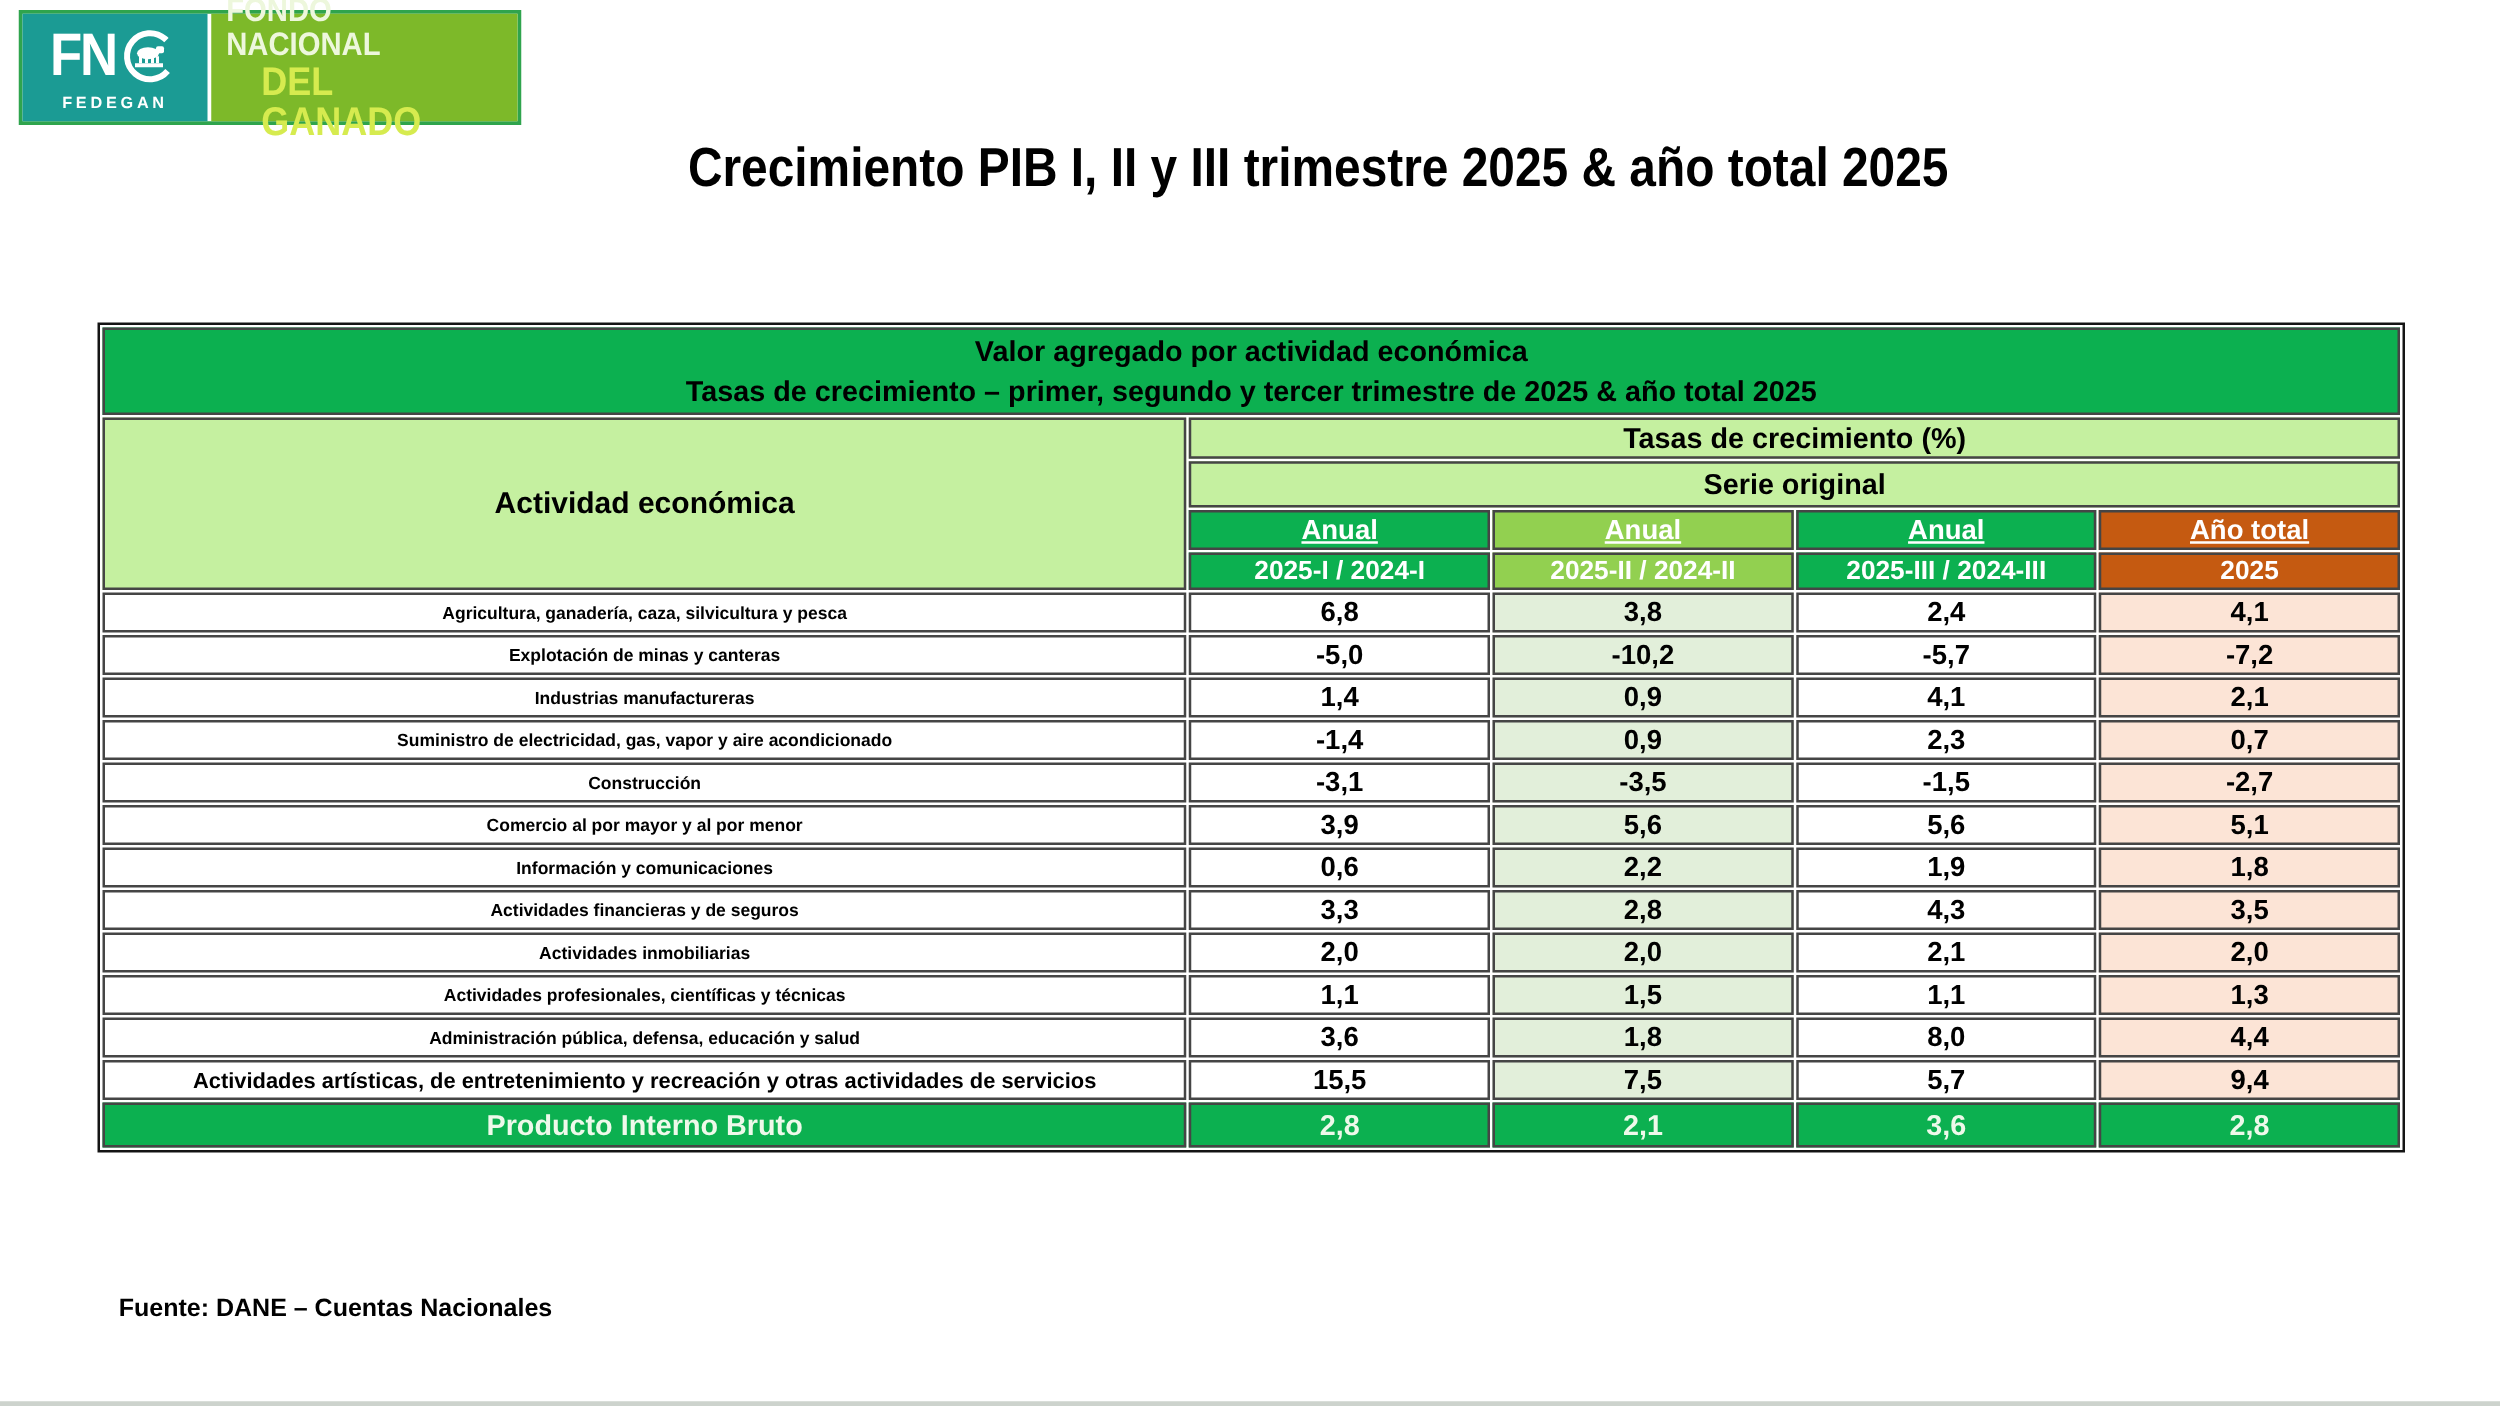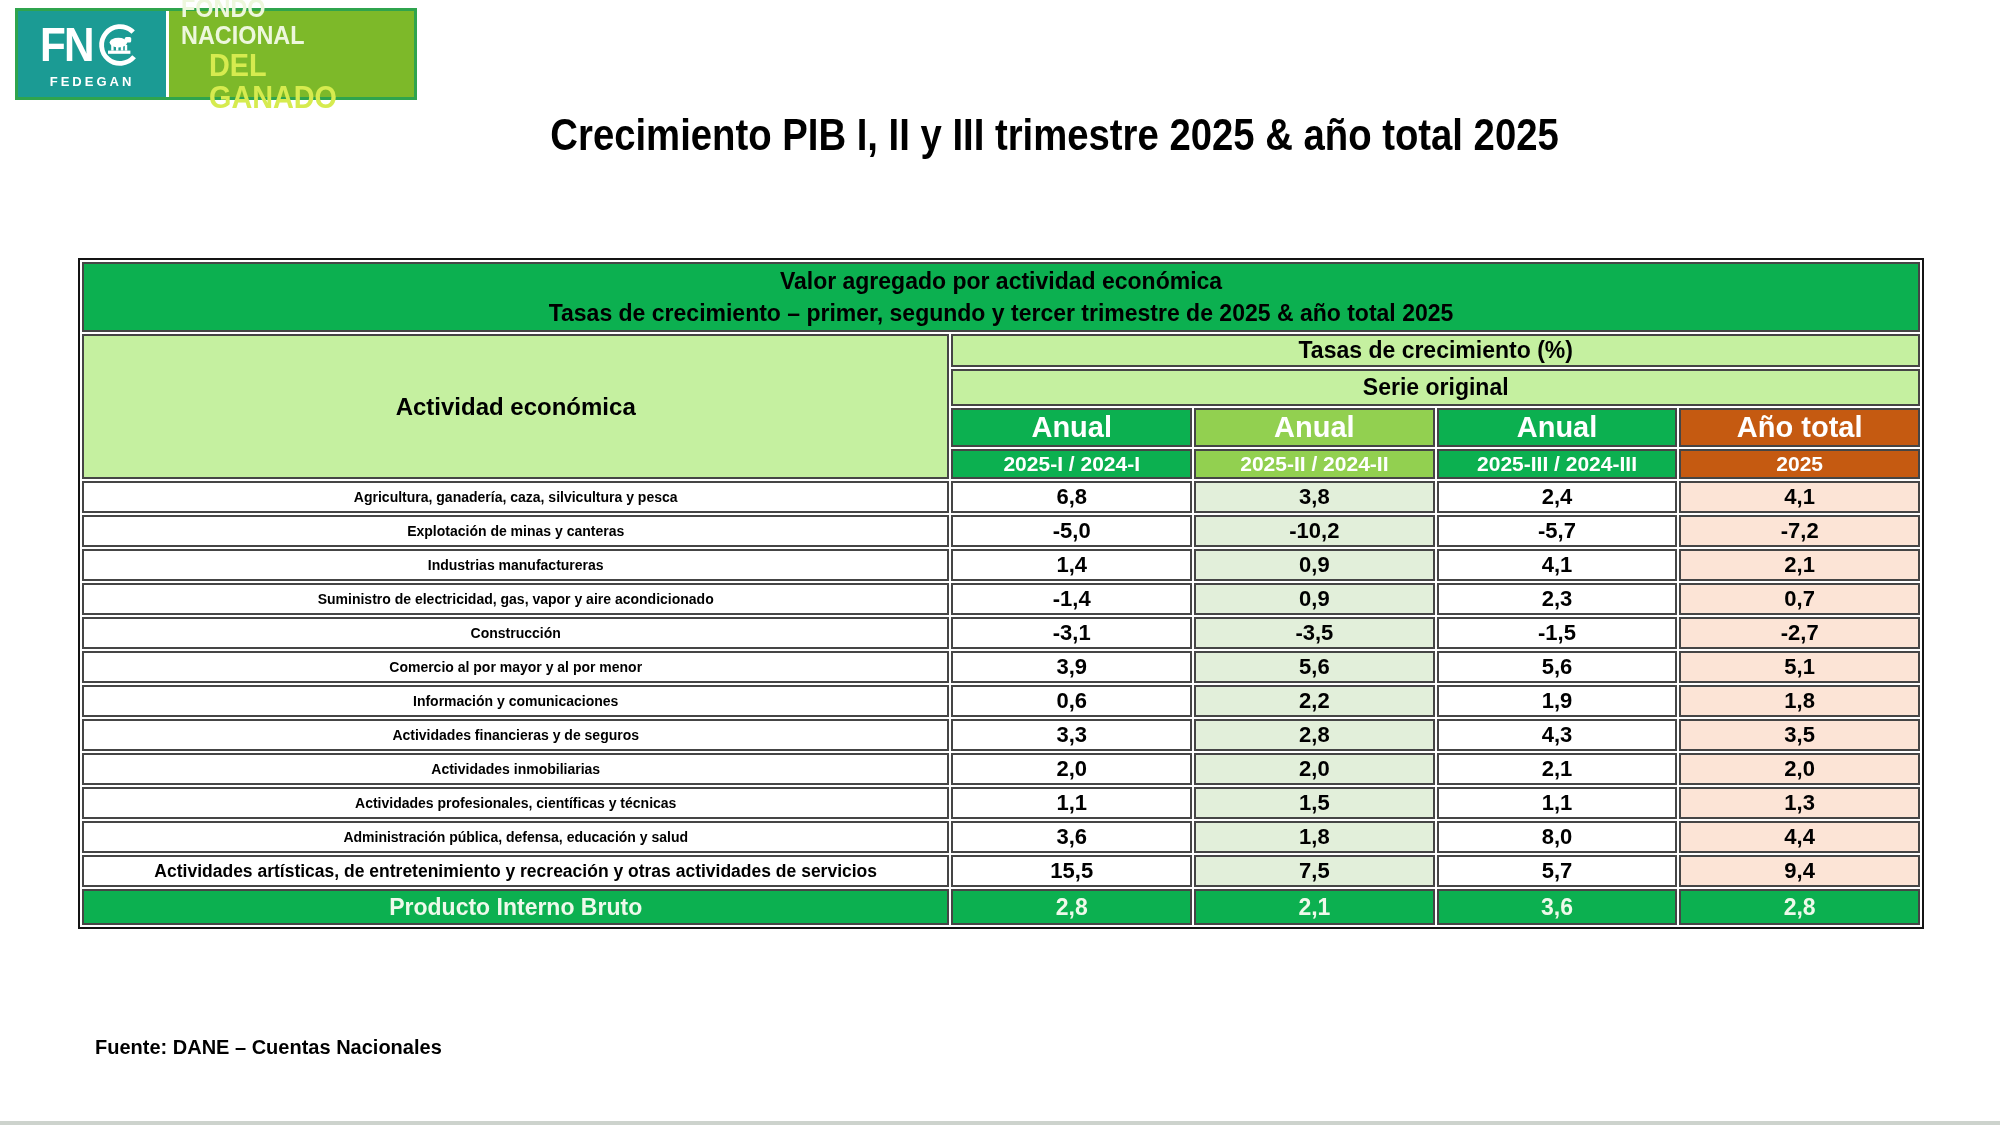--- a/index.html
+++ b/index.html
@@ -47,21 +47,21 @@
   }
   table.main td{
     border:2px solid #454545;box-sizing:border-box;
     text-align:center;vertical-align:middle;font-weight:bold;color:#000;
     padding:1px 4px;overflow:hidden;white-space:nowrap;
   }
   td.banner{height:62px;background:var(--green);color:#fff;font-size:23px;line-height:1.4;}
   td.rates-head{height:23px;background:var(--lightgreen);font-size:23px;}
   td.series-head{height:37px;background:var(--lightgreen);font-size:23px;}
   td.activity-head{background:var(--lightgreen);font-size:24px;}
-  tr.anual-row td{height:20px;color:#fff;font-size:29px;}
+  tr.anual-row td{height:20px;color:#fff;font-size:22px;text-decoration:underline;}
   tr.sub-row td{height:18px;color:#fff;font-size:21px;}
   td.c0,td.c2{background:var(--green);}
   td.c1{background:var(--yellowgreen);}
   td.c3{background:var(--orange);}
   tr.data td{height:31px;font-size:22px;}
   tr.data td.row-label{font-size:14px;}
   tr.data td.row-label.small{font-size:17.5px;}
   tr.data td.v1{background:var(--tintgreen);}
   tr.data td.v3{background:var(--tintorange);}
   td.neg{color:var(--negative);}

